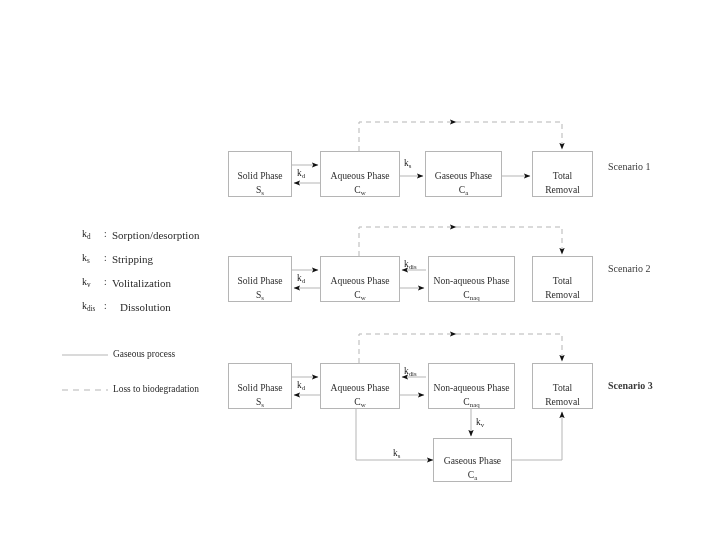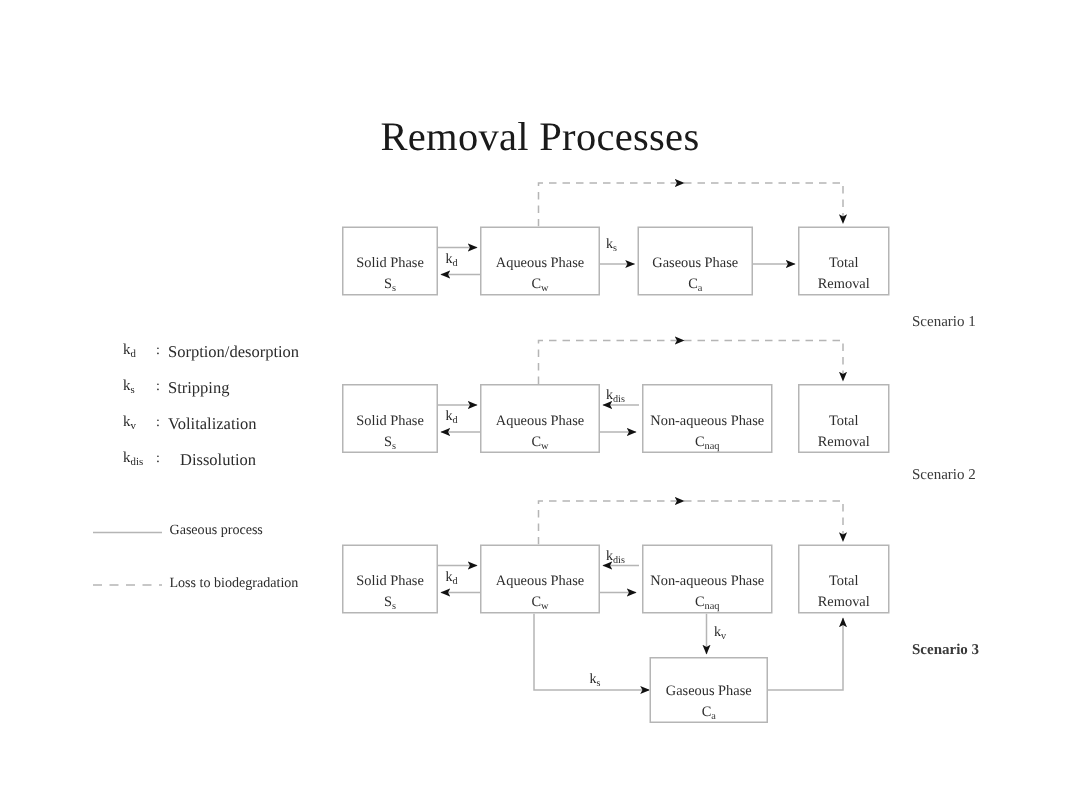--- a/index.html
+++ b/index.html
@@ -60,21 +60,20 @@
     position: absolute;
     font-size: 9.4px;
     color: #1f1f1f;
     white-space: nowrap;
   }
   .scen {
     position: absolute;
     font-size: 10px;
     color: #3a3a3a;
     white-space: nowrap;
-    margin-top: 48px;
   }
   .legend-sym {
     position: absolute;
     font-size: 10px;
     color: #1f1f1f;
     white-space: nowrap;
   }
   .legend-txt {
     position: absolute;
     font-size: 11px;
@@ -91,21 +90,20 @@
     font-size: 9.4px;
     color: #2b2b2b;
     white-space: nowrap;
   }
 </style>
 </head>
 <body>
 
 <div id="slide">
 
-  <div id="title">Removal Processes</div>
 
   <svg id="wires" viewBox="0 0 720 540">
     <defs>
       <marker id="ah" markerWidth="7" markerHeight="7" refX="6.2" refY="3.1" orient="auto" markerUnits="userSpaceOnUse">
         <path d="M0,0.4 L6.6,3.1 L0,5.8 L1.5,3.1 Z" fill="#111111"></path>
       </marker>
     </defs>
 
     <g stroke="#b5b5b5" stroke-width="1" fill="none">
 

